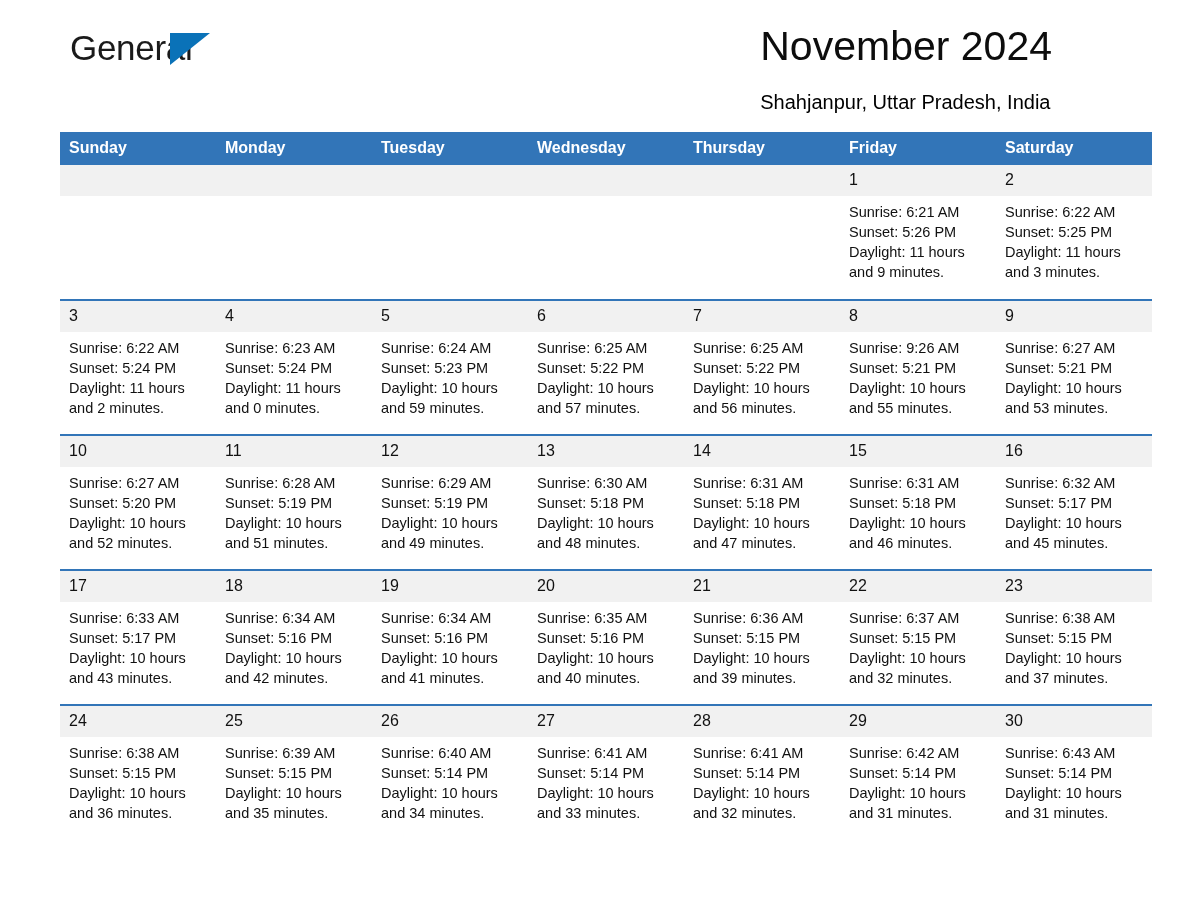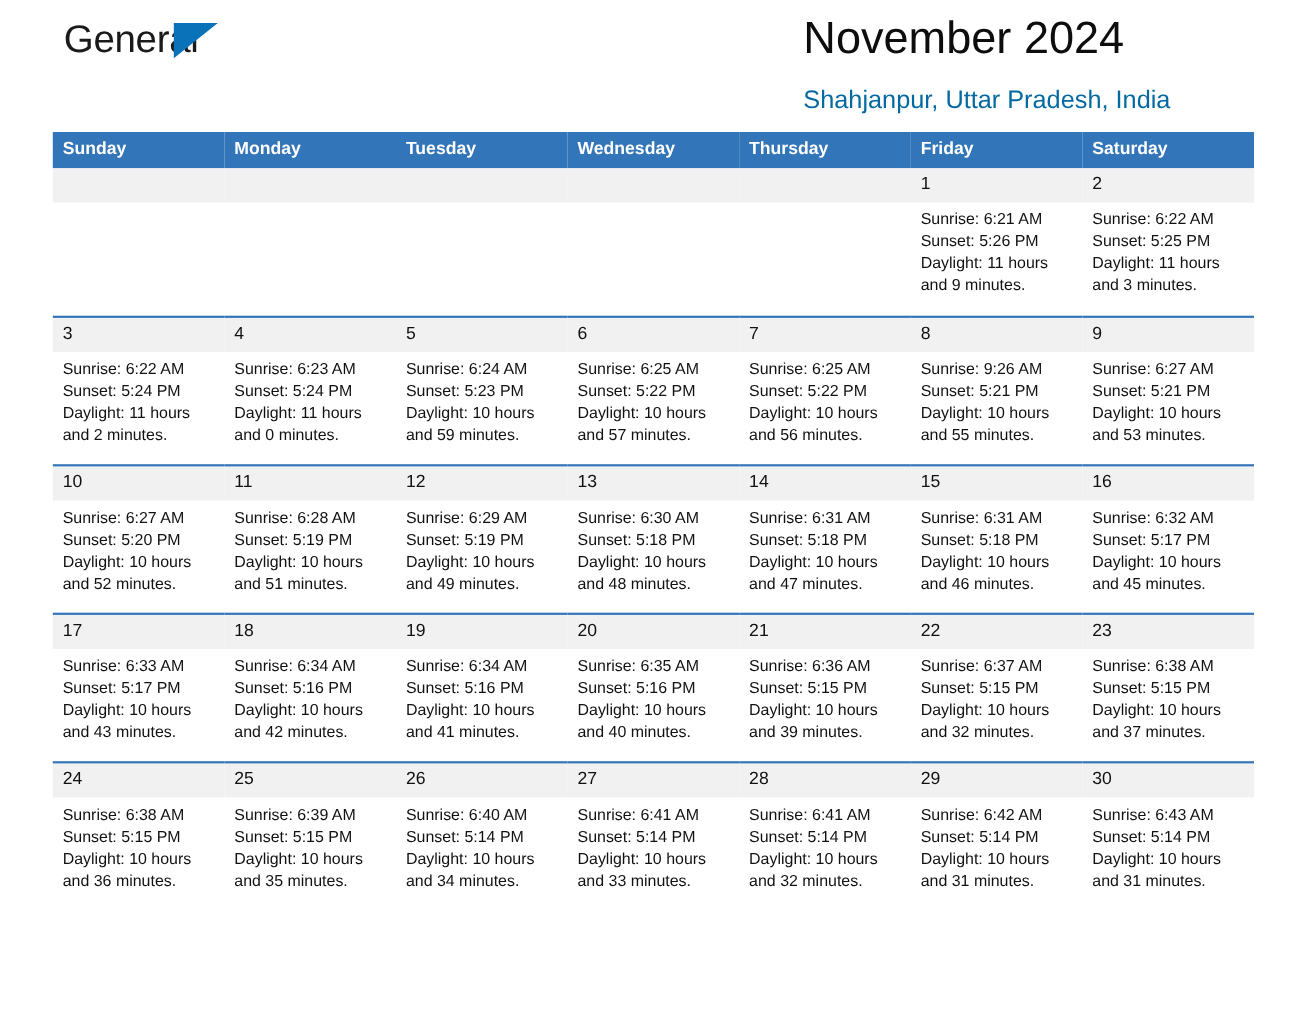--- a/index.html
+++ b/index.html
@@ -13,21 +13,21 @@
     background: #ffffff;
     font-family: "Liberation Sans", sans-serif;
     color: #000000;
     overflow: hidden;
   }
 
   .page {
     position: relative;
     width: 1112px;
     height: 918px;
-    padding: 0;
+    padding: 12px;
   }
 
   
   .header {
     position: relative;
     height: 120px;
     margin: 0 48px;
   }
 
   .logo {
@@ -78,23 +78,23 @@
   }
   .cal-title {
     font-size: 41px;
     font-weight: normal;
     color: #0d0d0d;
     line-height: 52px;
     margin: 8px 0 0 0;
     white-space: nowrap;
   }
   .cal-subtitle {
-    font-size: 23px;
+    font-size: 20px;
     font-weight: normal;
-    color: #0369a1;
+    color: #000000;
     line-height: 32px;
     margin: 14px 0 4px 0;
     white-space: nowrap;
   }
 
   
   .calendar {
     margin: 0 48px;
     width: 1092px;
     border-collapse: collapse;

